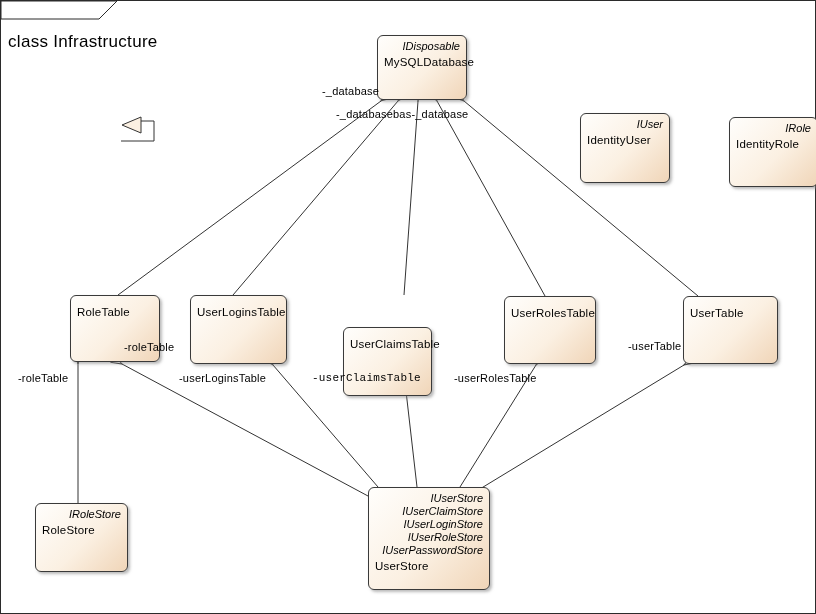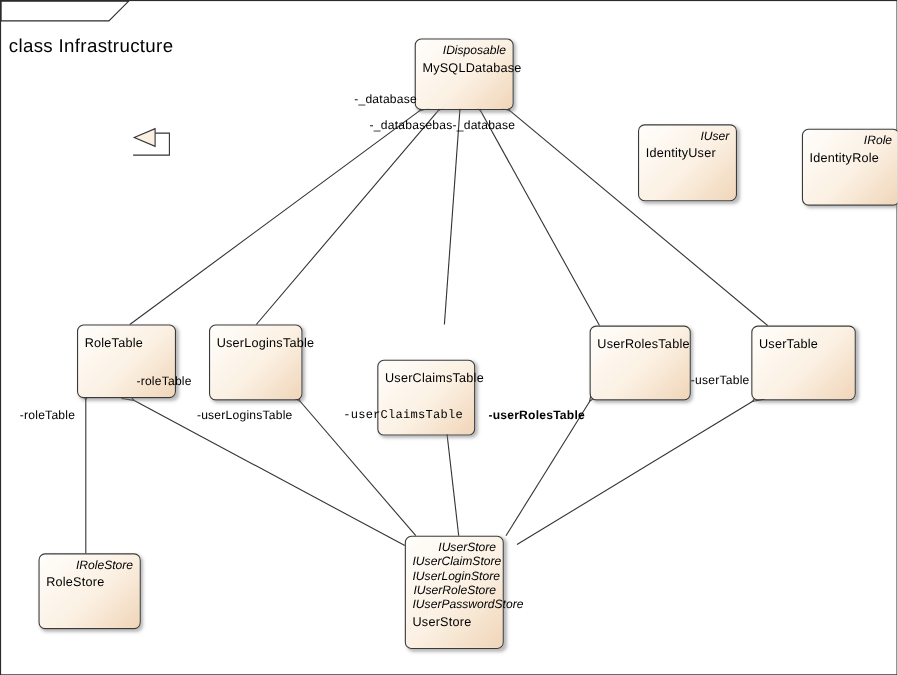--- a/index.html
+++ b/index.html
@@ -63,52 +63,52 @@
 
   <div class="node" style="left:701px;top:117px;width:89px;height:70px;margin-left:28px;">
     <div class="stereo">IRole</div>
     <div class="cname">IdentityRole</div>
   </div>
 
   <div class="node" style="left:30px;top:295px;width:90px;height:67px;margin-left:40px;">
     <div class="cname plain">RoleTable</div>
   </div>
 
-  <div class="node" style="left:190px;top:295px;width:85px;height:69px;">
+  <div class="node" style="left:190px;top:295px;width:97px;height:69px;">
     <div class="cname plain">UserLoginsTable</div>
   </div>
 
   <div class="node" style="left:343px;top:295px;width:89px;height:69px;margin-top:32px;">
     <div class="cname plain">UserClaimsTable</div>
   </div>
 
-  <div class="node" style="left:536px;top:296px;width:92px;height:68px;">
+  <div class="node" style="left:504px;top:296px;width:92px;height:68px;">
     <div class="cname plain">UserRolesTable</div>
   </div>
 
   <div class="node" style="left:683px;top:296px;width:95px;height:68px;">
     <div class="cname plain">UserTable</div>
   </div>
 
   <div class="node" style="left:35px;top:503px;width:93px;height:69px;">
     <div class="stereo">IRoleStore</div>
     <div class="cname">RoleStore</div>
   </div>
 
-  <div class="node" style="left:368px;top:487px;width:90px;height:103px;">
+  <div class="node" style="left:368px;top:487px;width:122px;height:103px;">
     <div class="stereo">IUserStore</div>
     <div class="stereo">IUserClaimStore</div>
     <div class="stereo">IUserLoginStore</div>
     <div class="stereo">IUserRoleStore</div>
     <div class="stereo">IUserPasswordStore</div>
     <div class="cname">UserStore</div>
   </div>
 
   <div class="elabel" style="left:322px;top:85px;">-_database</div>
   <div class="elabel" style="left:336px;top:108px;">-_databasebas-_database</div>
   <div class="elabel" style="left:124px;top:341px;">-roleTable</div>
   <div class="elabel" style="left:18px;top:372px;">-roleTable</div>
   <div class="elabel" style="left:179px;top:372px;">-userLoginsTable</div>
   <div class="elabel" style="left:312px;top:372px;font-family:Liberation Mono, monospace;">-userClaimsTable</div>
-  <div class="elabel" style="left:444px;top:372px;font-weight:bold;">-userRolesTable</div>
+  <div class="elabel" style="left:454px;top:372px;">-userRolesTable</div>
   <div class="elabel" style="left:628px;top:340px;text-align:center;">-userTable</div>
 
 </div>
 
 </body></html>

